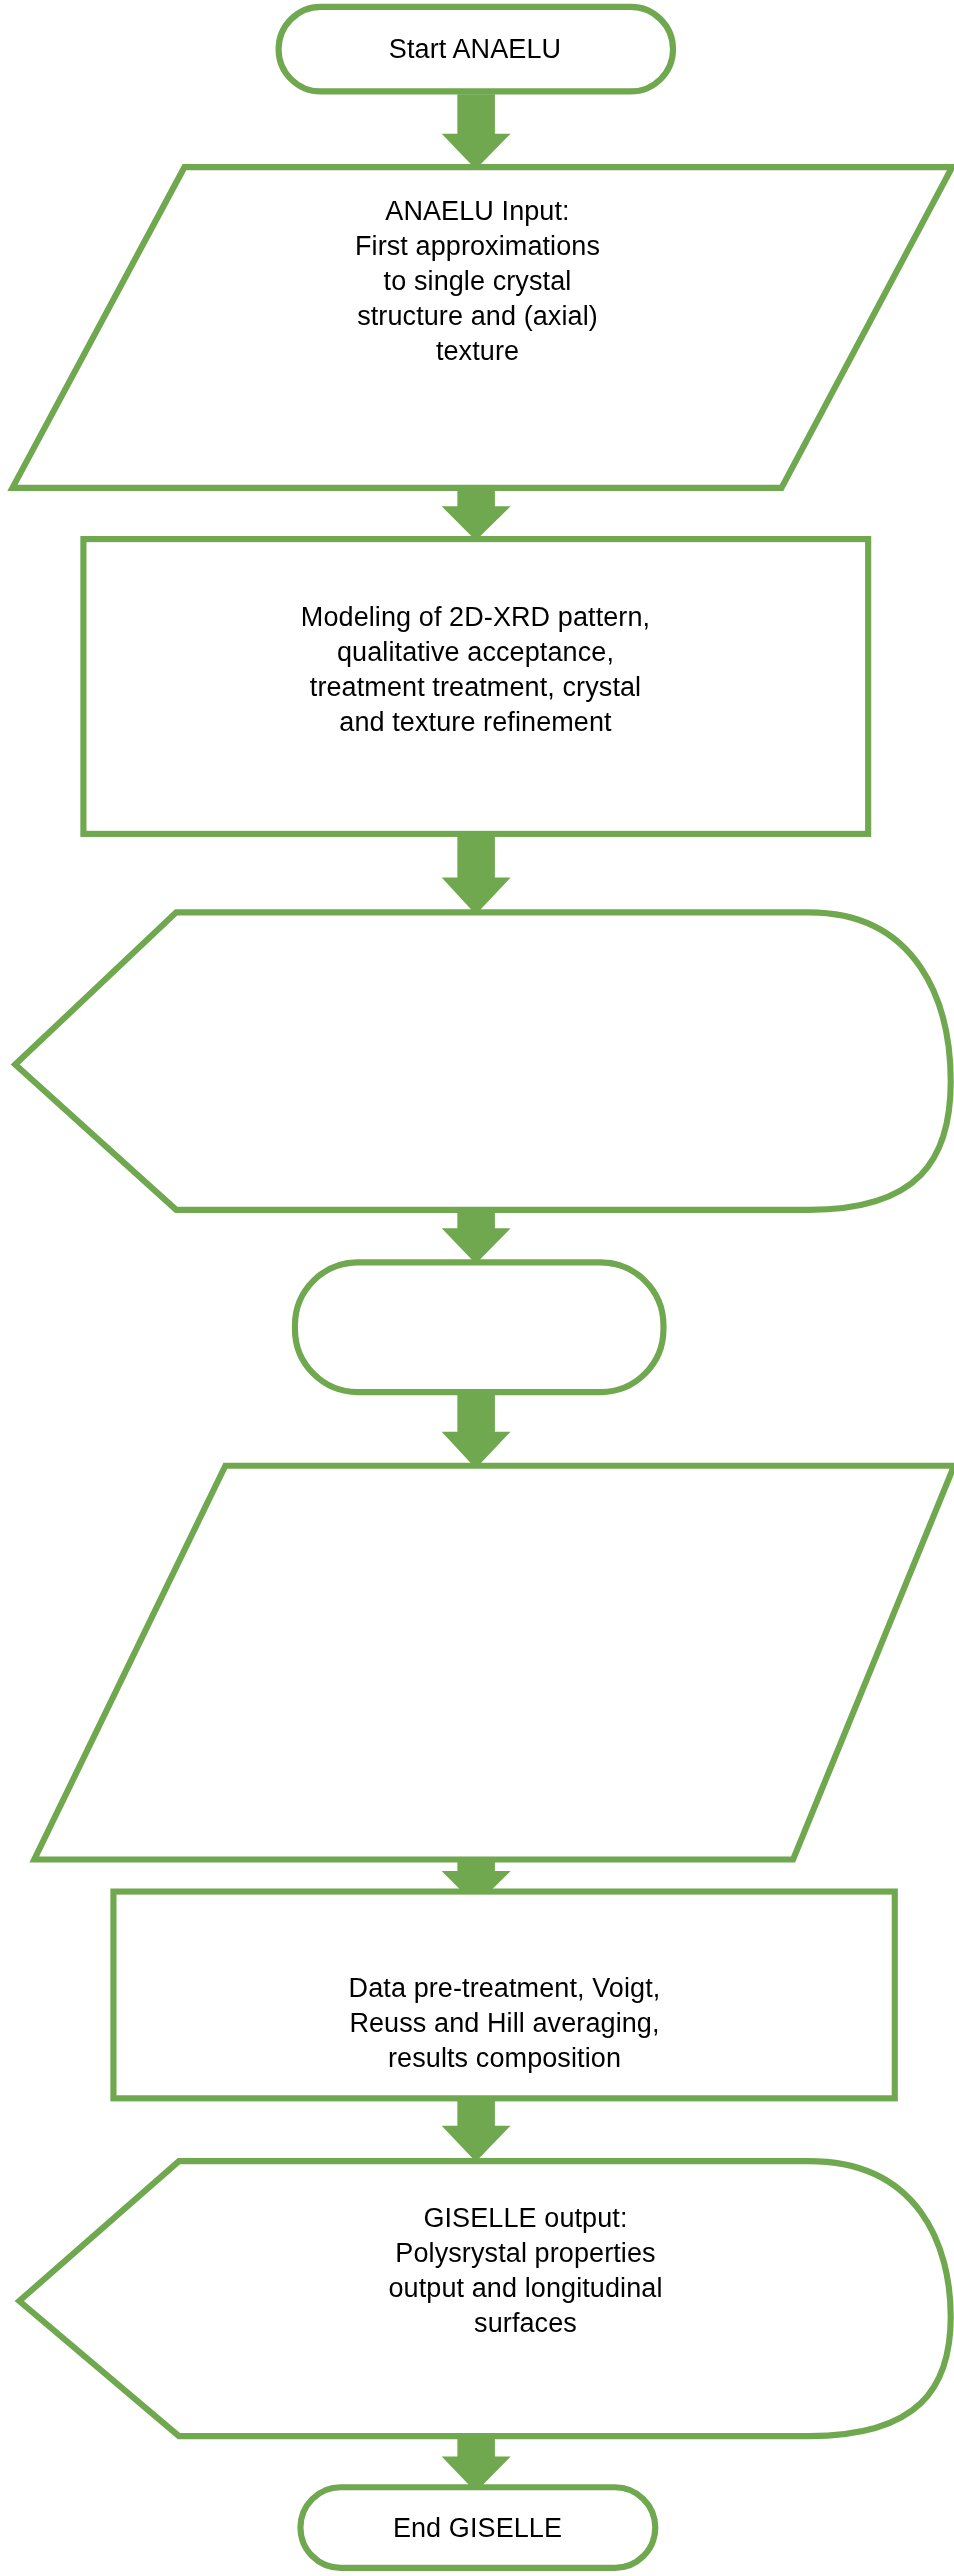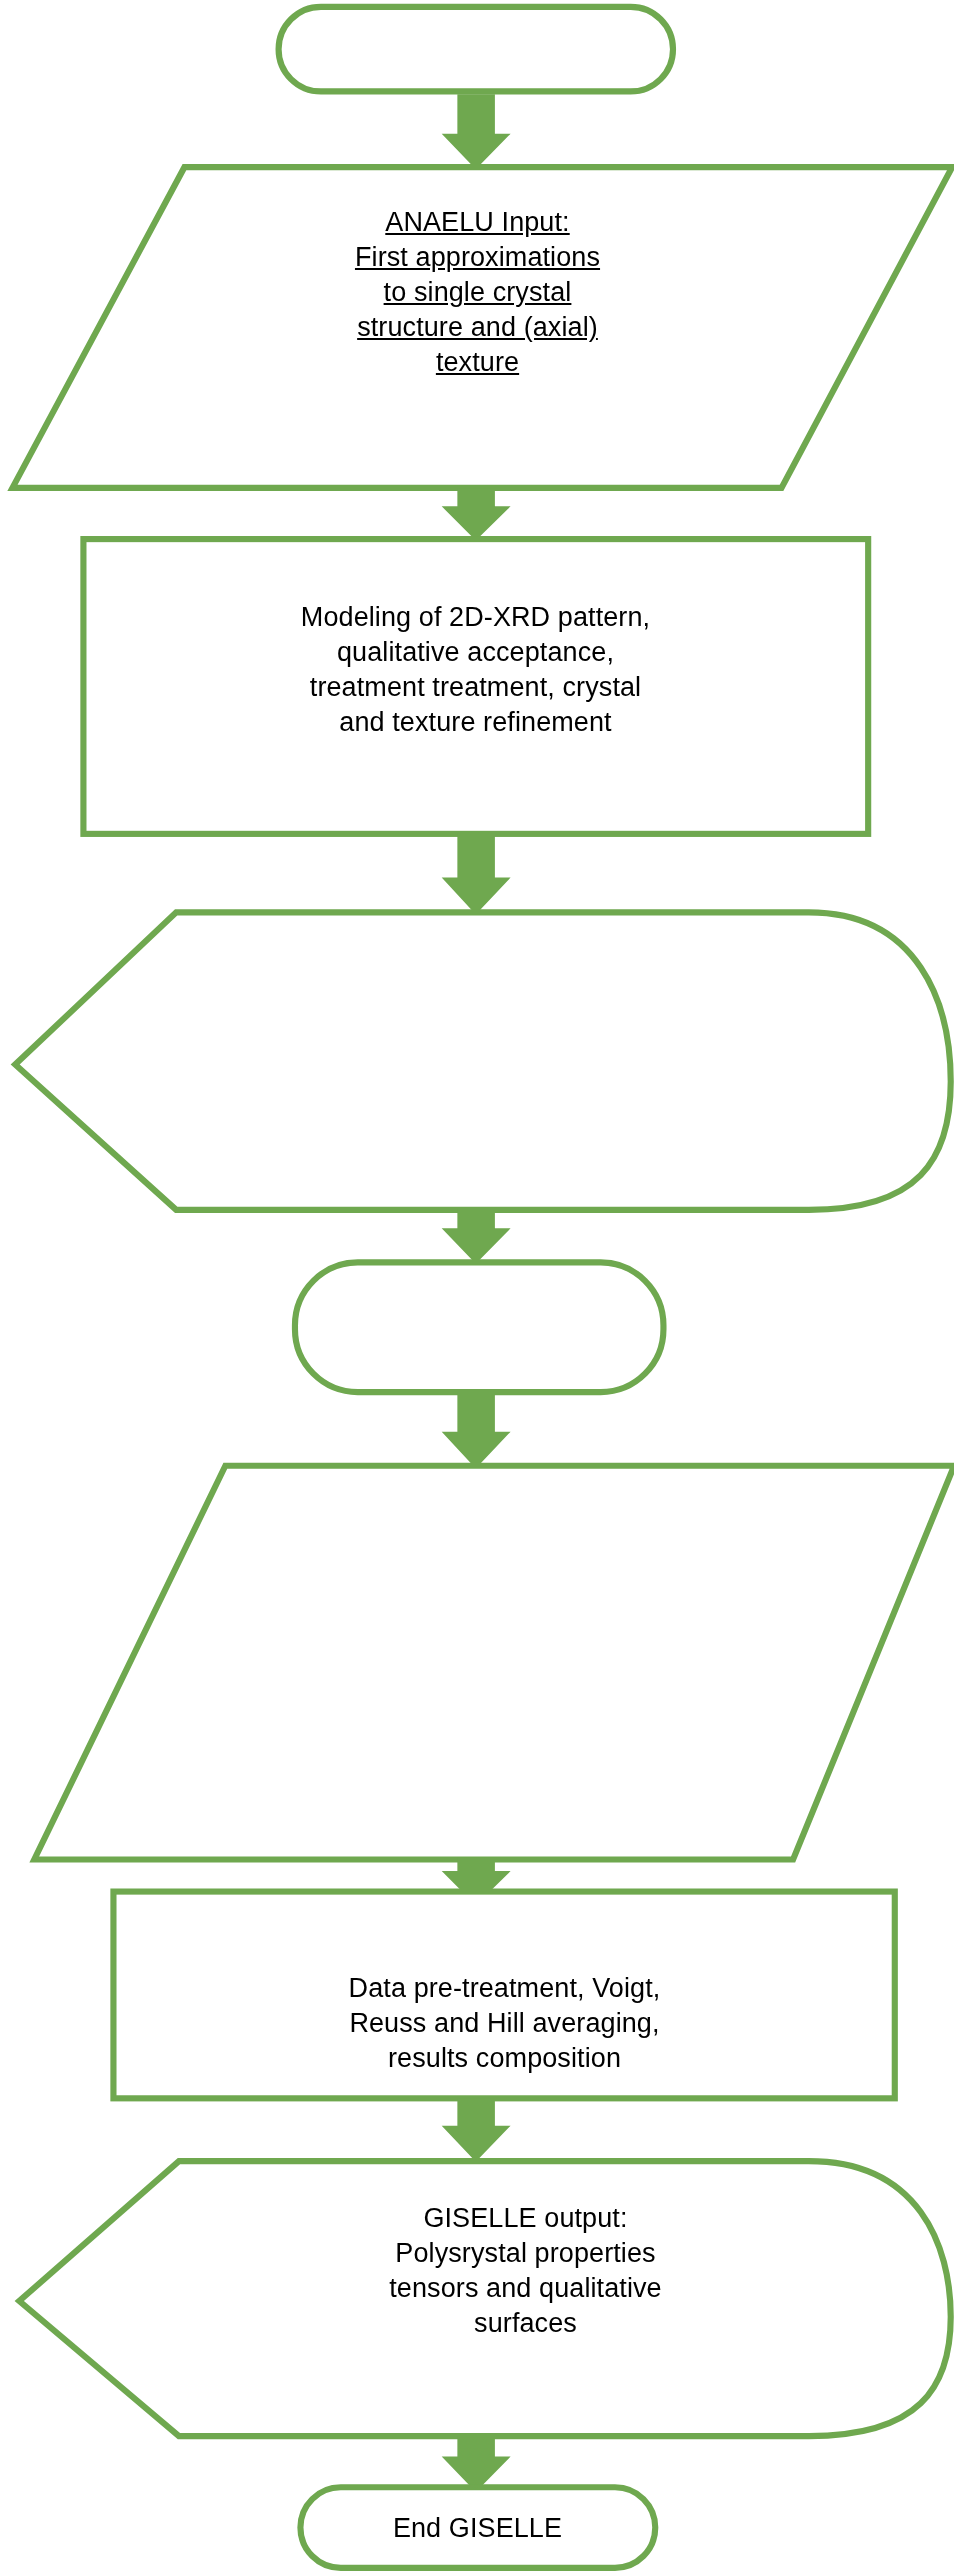--- a/index.html
+++ b/index.html
@@ -125,40 +125,41 @@
     <g>
       <path class="arw" d="M 670,3570 L 725,3570 L 725,3600 L 748,3600 L 697,3652 L 647,3600 L 670,3600 Z" fill="#6fa84f"></path>
     </g>
 
     <g>
       <rect class="shp-round" x="440" y="3645" width="520" height="118" rx="59" ry="59" stroke="#6fa84f"></rect>
     </g>
 
   </svg>
 
+  <div class="node-label lbl-terminator" style="left:278px; top:32px; width:394px;">Start ANAELU</div>
 
-  <div class="node-label lbl-body" style="left:225px; top:205px; width:505px;text-decoration:underline;">ANAELU Input:
+  <div class="node-label lbl-body" style="left:225px; top:194px; width:505px;">ANAELU Input:
 First approximations
 to single crystal
 structure and (axial)
 texture</div>
 
   <div class="node-label lbl-body" style="left:102px; top:600px; width:747px;">Modeling of 2D-XRD pattern,
 qualitative acceptance,
 treatment treatment, crystal
 and texture refinement</div>
 
 
 
 
   <div class="node-label lbl-body" style="left:136px; top:1938px; width:737px;margin-top:33px;">Data pre-treatment, Voigt,
 Reuss and Hill averaging,
 results composition</div>
 
   <div class="node-label lbl-body" style="left:205px; top:2201px; width:641px;">GISELLE output:
 Polysrystal properties
-tensors and qualitative
+output and longitudinal
 surfaces</div>
 
   <div class="node-label lbl-terminator" style="left:300px; top:2511px; width:355px;">End GISELLE</div>
 
 </div>
 
 
 </body></html>

